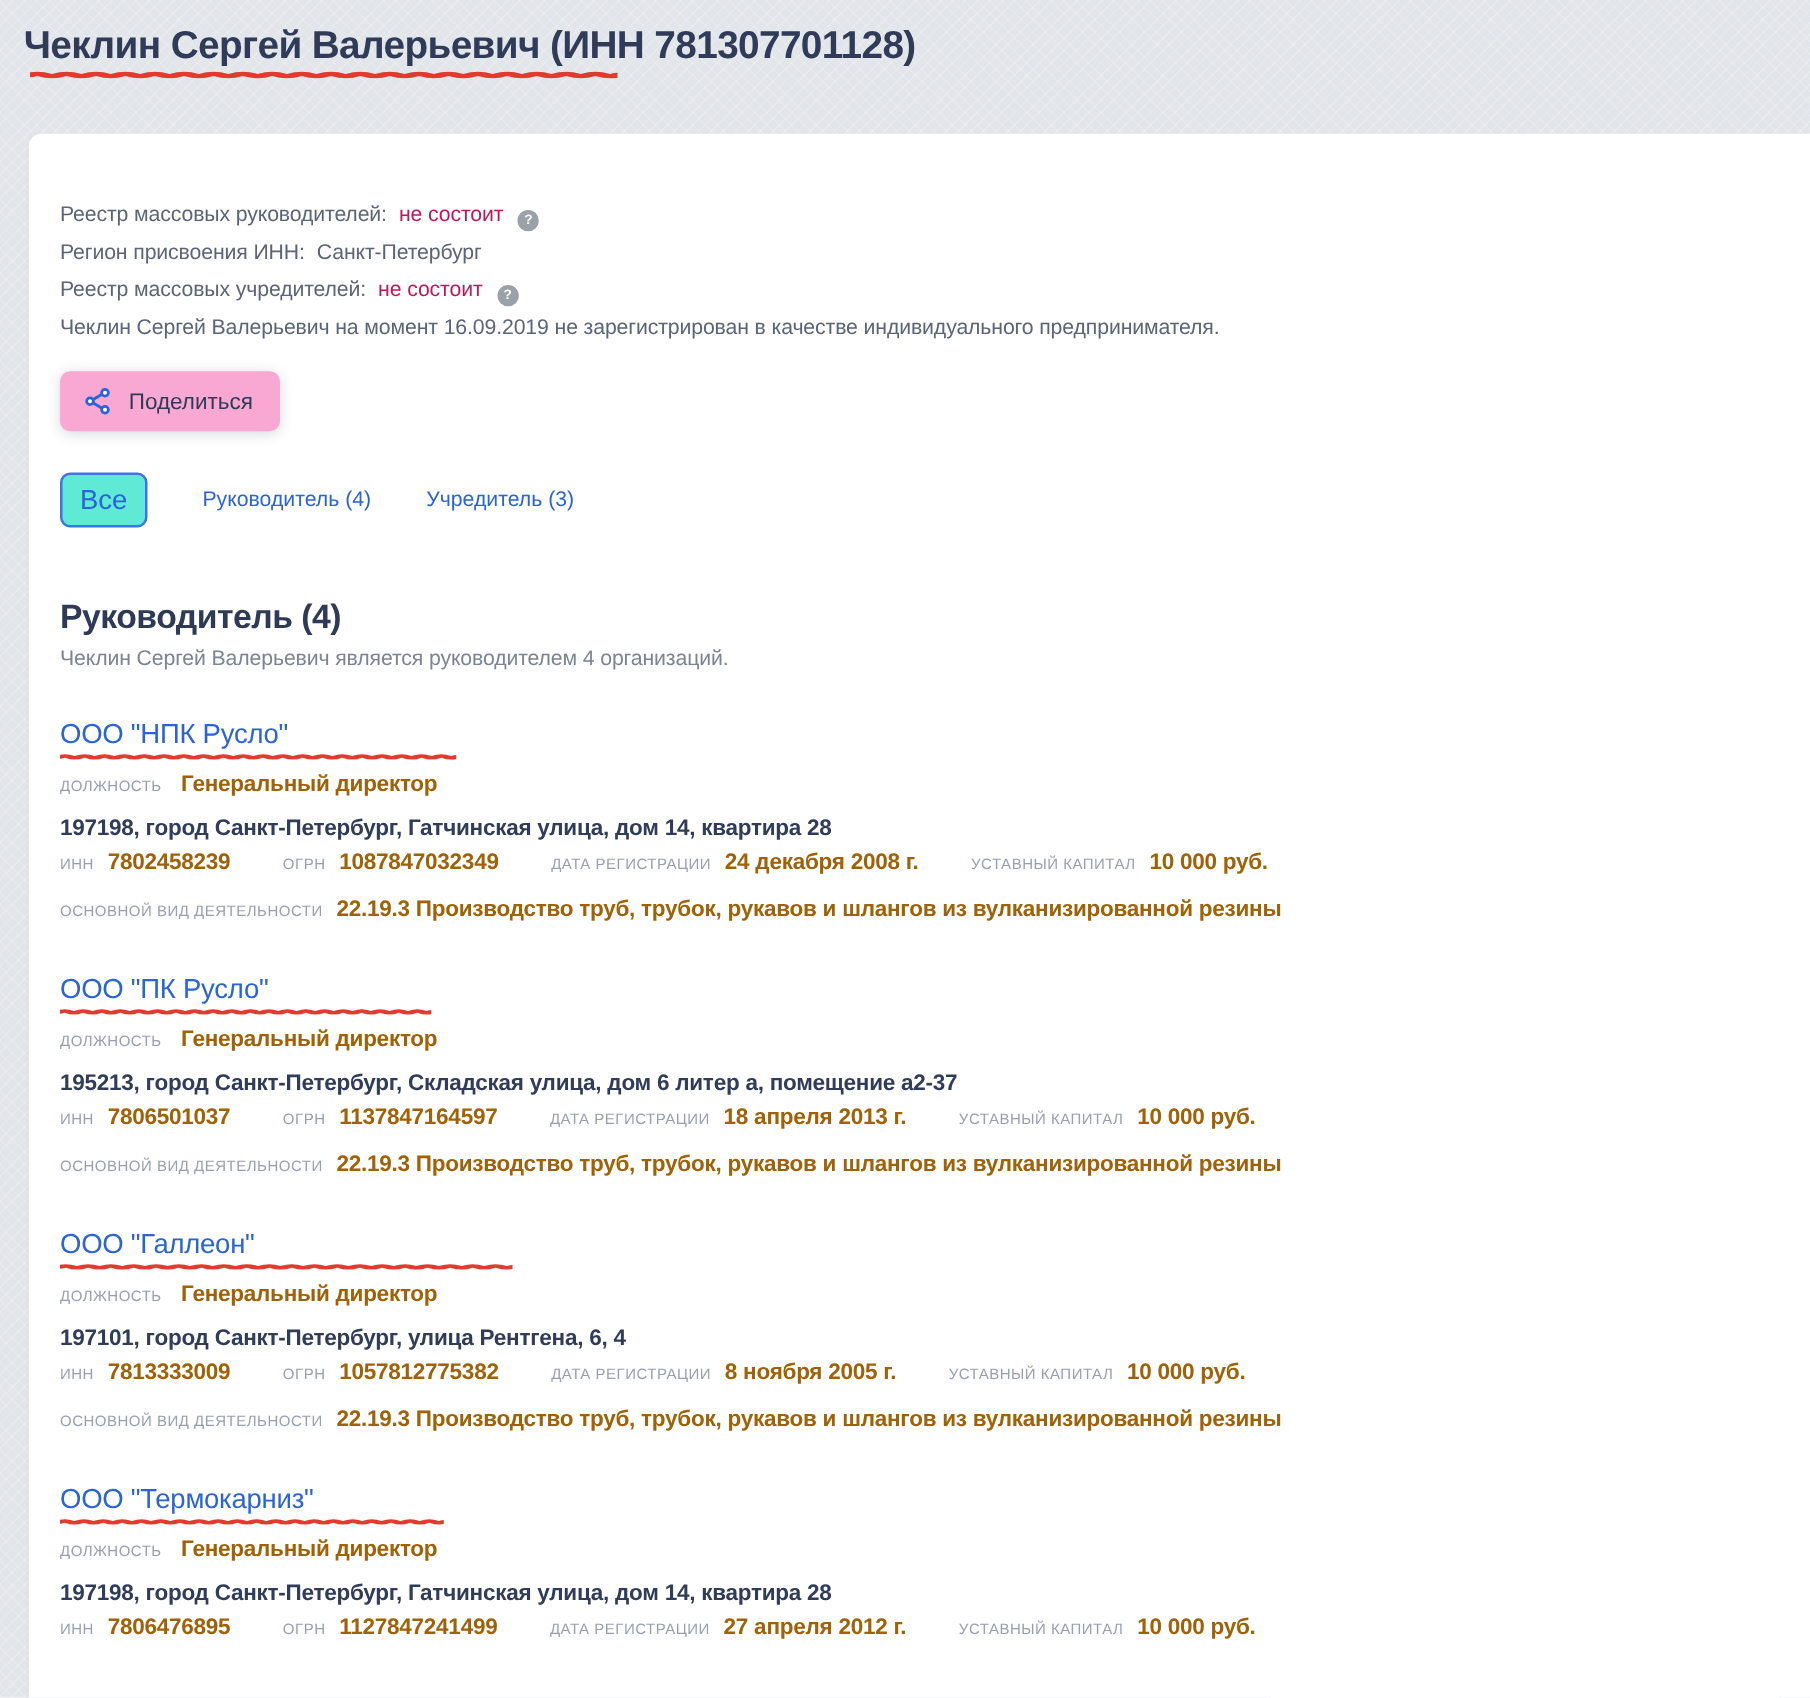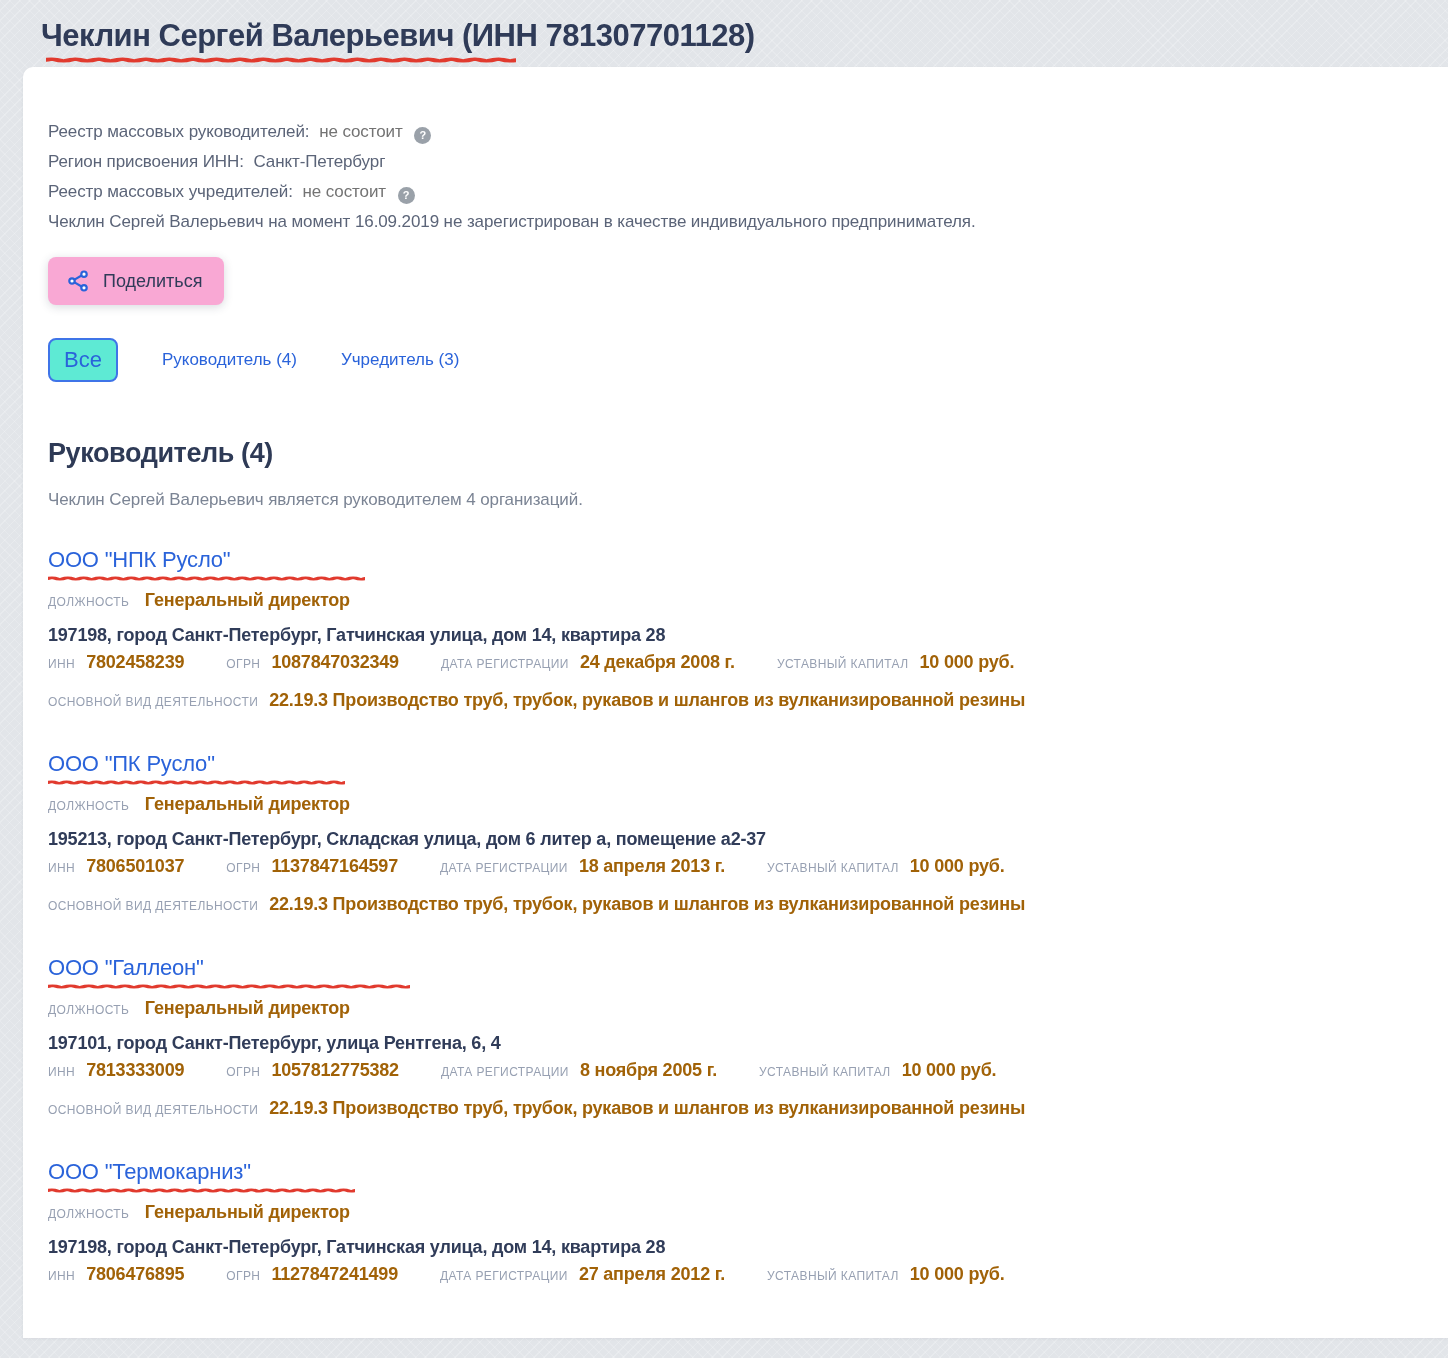--- a/index.html
+++ b/index.html
@@ -5,37 +5,37 @@
   * { margin:0; padding:0; box-sizing:border-box; }
   html,body{ width:1448px; height:1358px; overflow:hidden; }
   body{
     font-family:"Liberation Sans","DejaVu Sans",sans-serif;
     background-color:#e2e5e9;
     background-image:
       repeating-linear-gradient(135deg, rgba(255,255,255,.22) 0 1px, transparent 1px 7px),
       repeating-linear-gradient(45deg, rgba(255,255,255,.16) 0 1px, transparent 1px 7px);
     color:#2f3b58;
   }
-  .page-header{ padding:18px 0 0 41px; height:67px; }
+  .page-header{ padding:18px 0 0 19px; height:107px; }
   .page-title{
     font-size:31px; font-weight:700; letter-spacing:-0.5px; color:#2f3b58; line-height:36px;
   }
   .title-underline{ margin:3px 0 0 5px; }
   svg.squiggle{ display:block; }
 
   .card{
     margin-left:23px; width:calc(100% - 23px); min-height:1271px;
     background:#ffffff; border-radius:10px 0 0 0;
     padding:28px 30px 40px 25px;
     box-shadow:0 1px 3px rgba(40,50,70,.06);
   }
   .overview-heading{ font-size:20px; font-weight:700; color:#2e3a56; letter-spacing:-0.2px; }
   .overview-rows{ margin-top:22px; }
   .ov-row{ font-size:17px; line-height:30px; color:#5b6478; letter-spacing:-0.1px; }
-  .status-green{ color:#737373; margin-left:5px; }
+  .status-green{ color:#be185d; margin-left:5px; }
   .help-badge{
     display:inline-block; width:17px; height:17px; border-radius:50%;
     background:#9aa1a9; color:#ffffff; font-size:11px; font-weight:700;
     text-align:center; line-height:17px; vertical-align:-2px; margin-left:7px; cursor:pointer;
   }
   .ov-value{ margin-left:5px; }
 
   .share-btn{
     margin-top:20px; display:inline-flex; align-items:center; gap:13px;
     background:#f9a8d4; border:none; border-radius:8px; padding:12px 22px 12px 18px;
@@ -46,21 +46,21 @@
 
   .tabs{ margin-top:33px; display:flex; align-items:center; gap:44px; }
   .tab-pill{
     border:2px solid #3f74e8; border-radius:8px; padding:7px 14px;
     color:#2a63da; font-size:22px; cursor:pointer; background:#5eead4;
     font-family:inherit;
   }
   .tab-link{ color:#2a63da; font-size:17px; cursor:pointer; text-decoration:none; }
 
   .section-heading{ margin-top:56px; font-size:27px; font-weight:700; color:#2e3a56; letter-spacing:-0.4px; }
-  .section-subtitle{ margin-top:21px; font-size:17px; color:#7b8494; letter-spacing:-0.1px; }
+  .section-subtitle{ margin-top:8px; font-size:17px; color:#7b8494; letter-spacing:-0.1px; }
 
   .company{ margin-top:37px; }
   .company:first-of-type{ margin-top:40px; }
   .company-name{
     display:inline-block; font-size:22px; line-height:26px; color:#2a63da;
     text-decoration:none; letter-spacing:-0.2px; cursor:pointer;
   }
   .company .squiggle{ margin-top:3px; }
   .pos-row{ margin-top:9px; line-height:21px; }
   .lbl{

